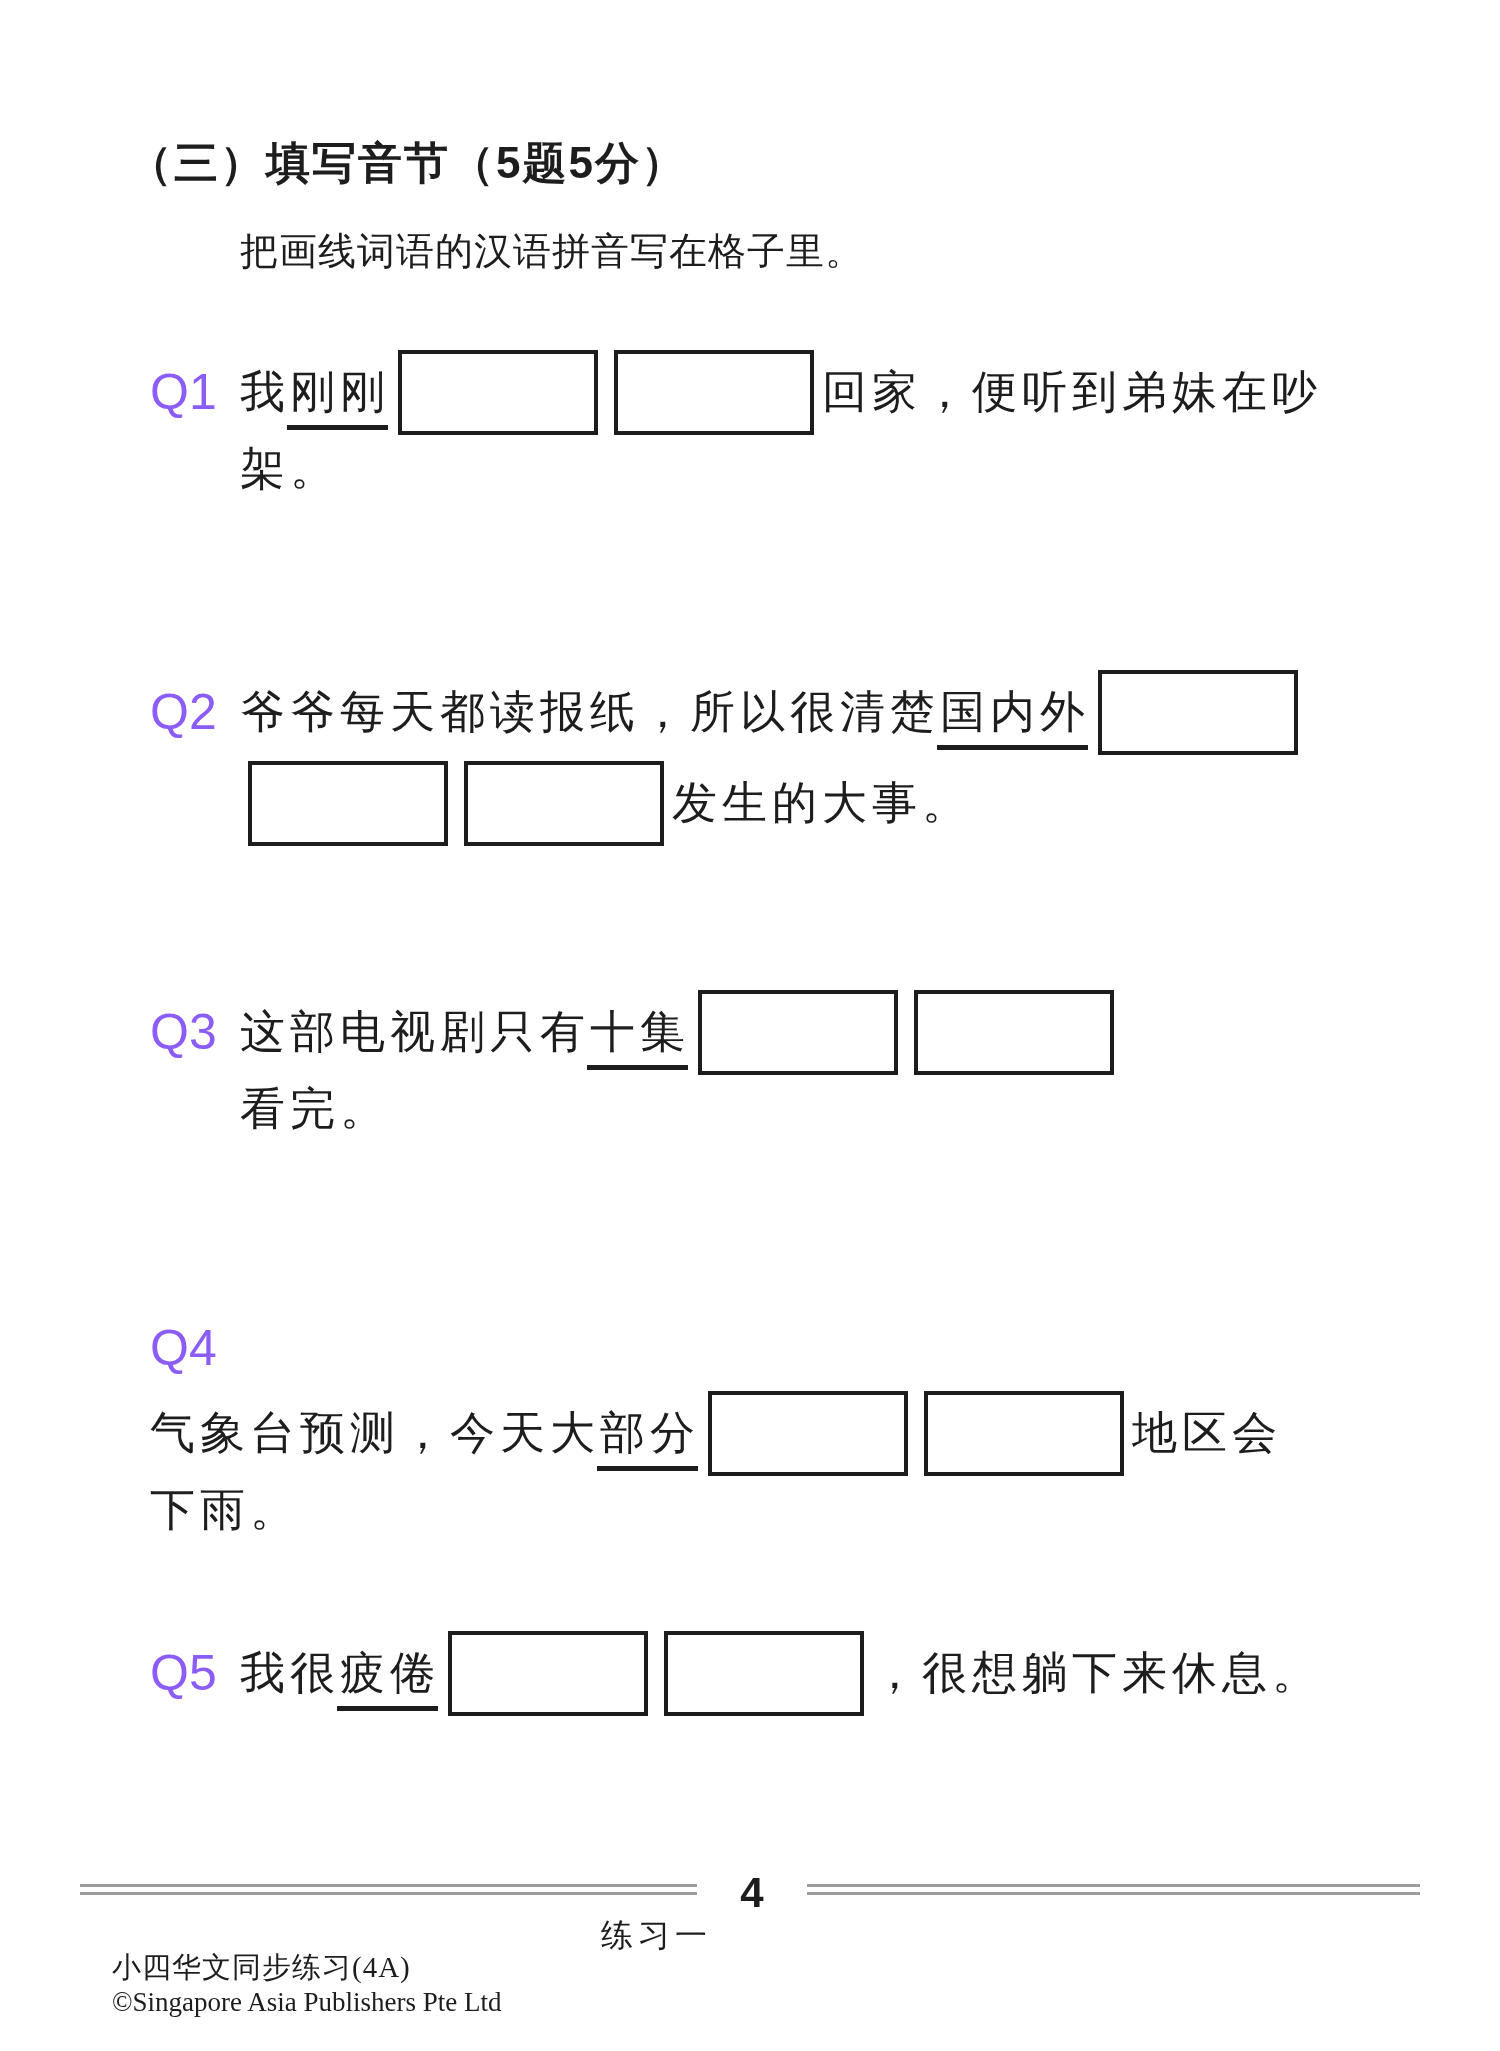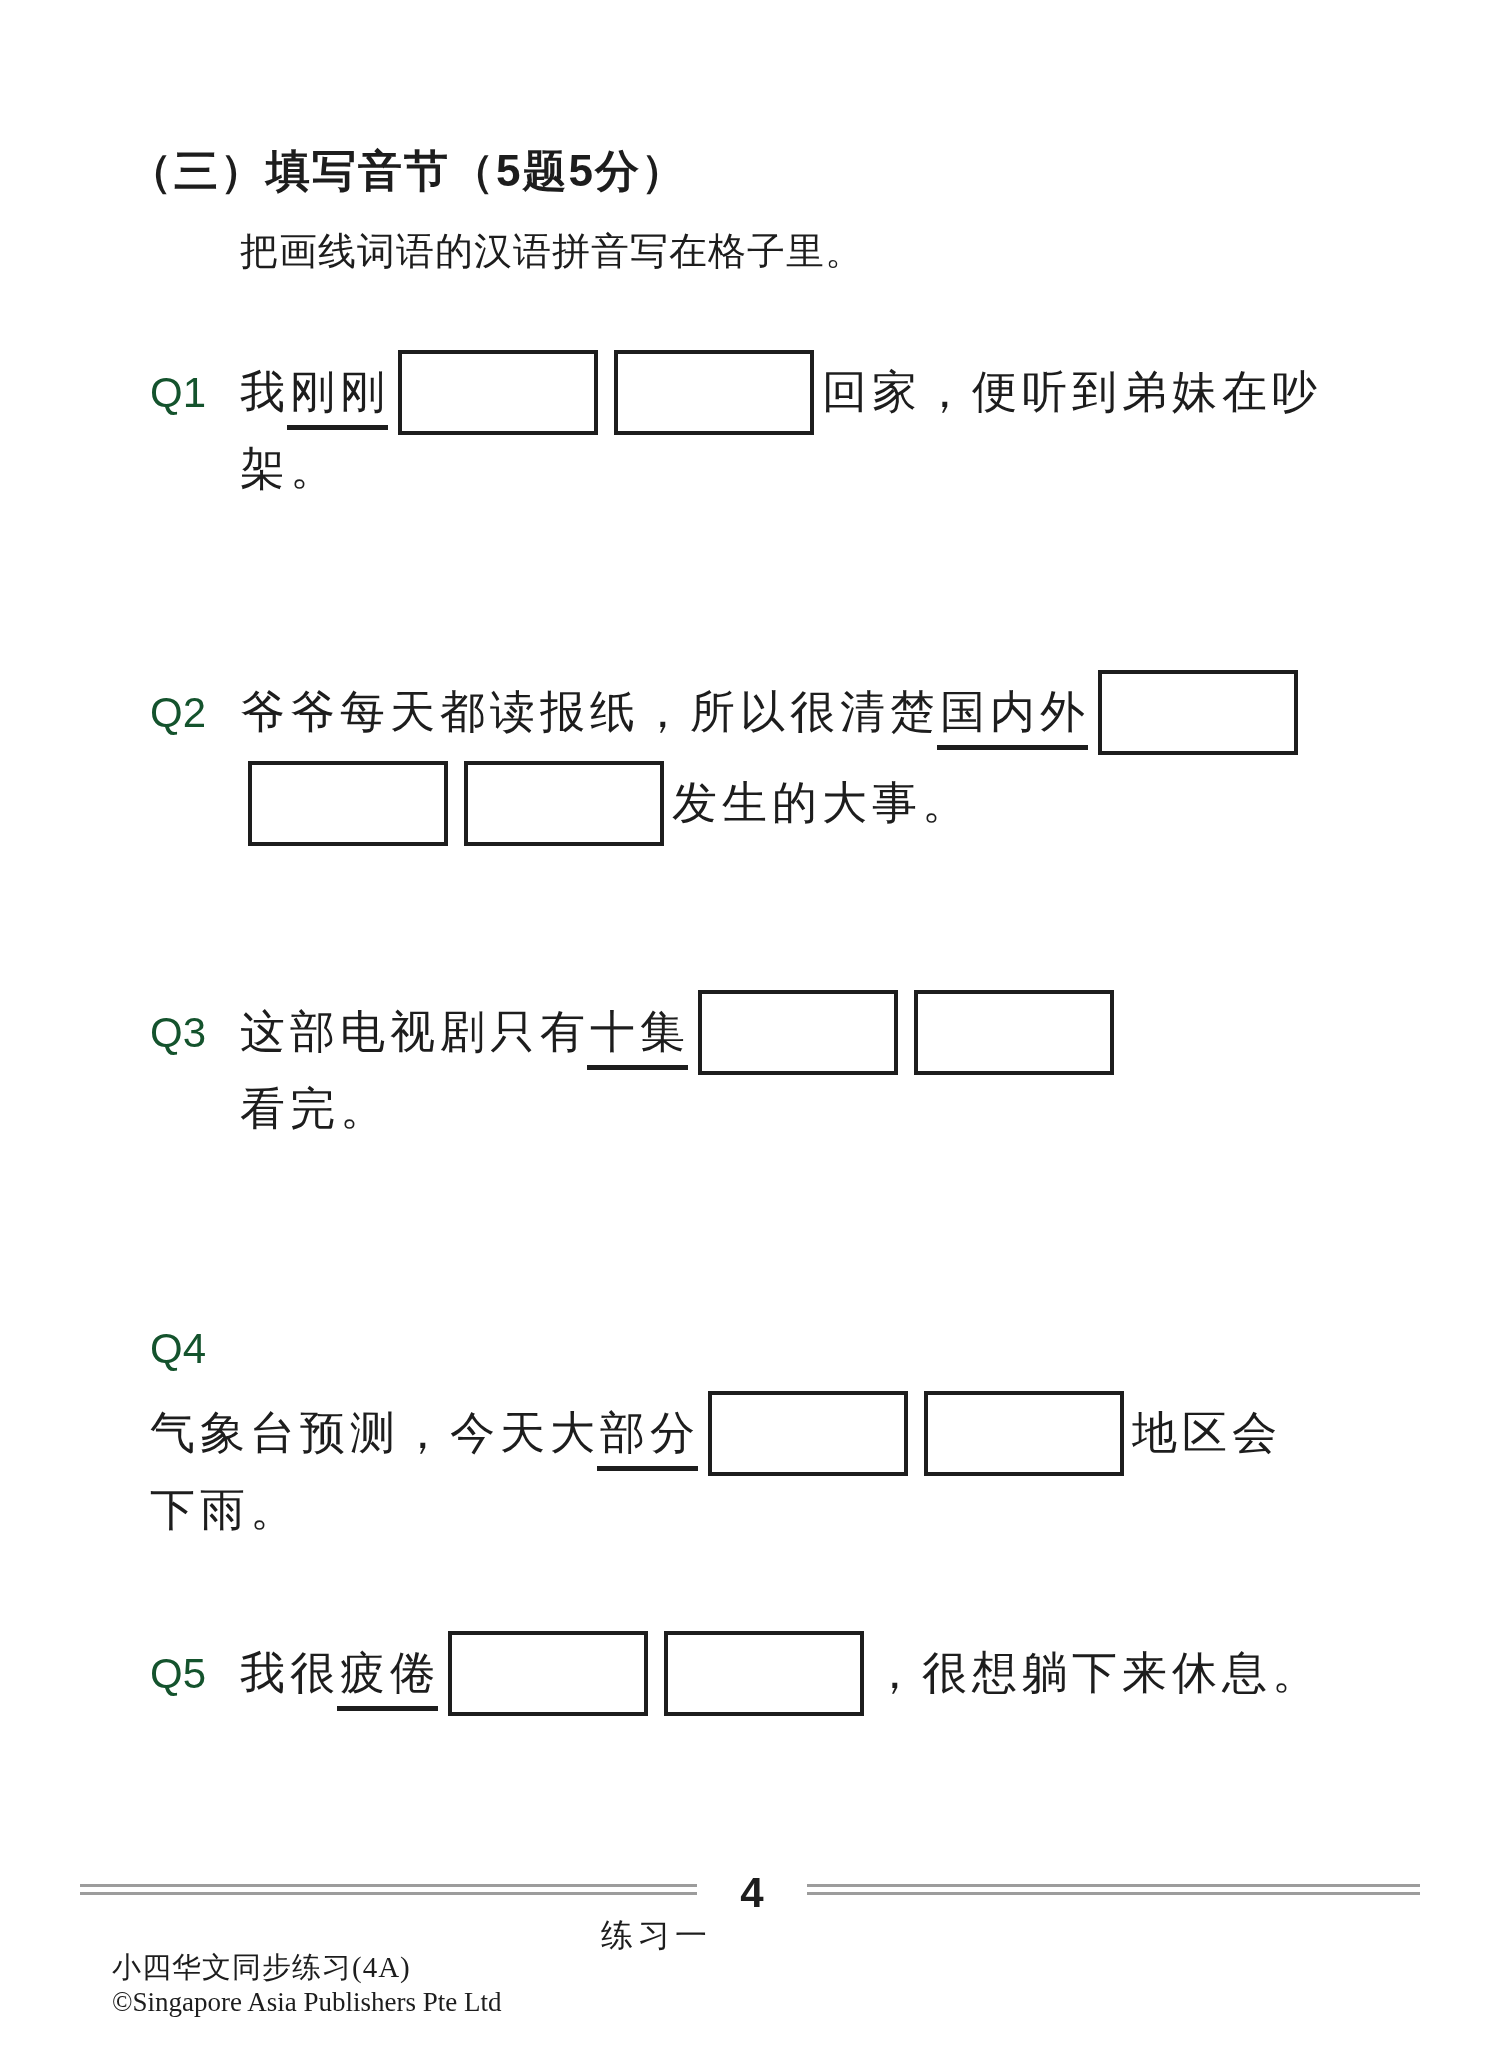--- a/index.html
+++ b/index.html
@@ -11,21 +11,21 @@
     background:#ffffff;
     color:#1d1d1d;
     font-family:"Liberation Serif", serif;
     overflow:hidden;
   }
 
   
   .section-heading {
     position:absolute;
     left:128px;
-    top:142px;
+    top:134px;
     font-family:"Liberation Sans", sans-serif;
     font-weight:700;
     font-size:44px;
     letter-spacing:2px;
     white-space:nowrap;
   }
   .instruction {
     position:absolute;
     left:240px;
     top:226px;
@@ -40,23 +40,23 @@
     left:150px;
     right:50px;
     display:flex;
     align-items:flex-start;
   }
   .q-label {
     flex:none;
     width:62px;
     margin-right:28px;
     font-family:"Liberation Sans", sans-serif;
-    font-size:42px;
+    font-size:50px;
     line-height:85px;
-    color:#14532d;
+    color:#8b5cf6;
   }
   .q-content { flex:1; display:flex; flex-direction:column; }
   .q-line {
     display:flex;
     align-items:center;
     min-height:56px;
   }
   .q-line + .q-line { margin-top:6px; }
   .q-text {
     font-size:45px;

